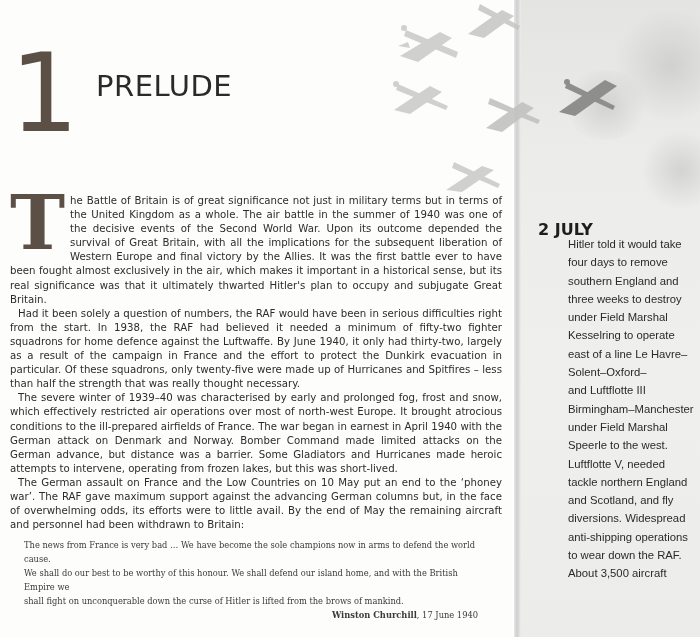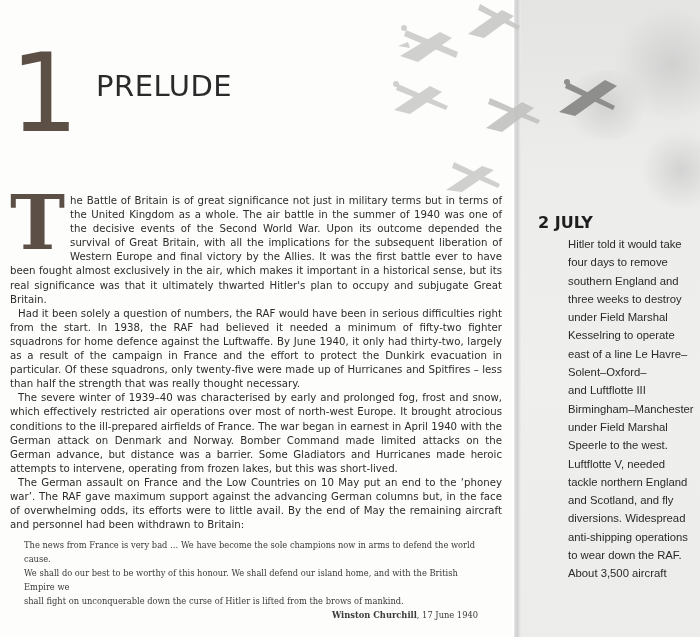--- a/index.html
+++ b/index.html
@@ -55,21 +55,21 @@
     font-family: "DejaVu Serif", serif;
     font-size: 8.3px; line-height: 14px; color: #3a3a3a;
   }
   .quote p { margin: 0; }
   .quote .attribution { text-align: right; margin-top: 0; }
   .quote .attribution b { font-weight: bold; margin-top: 45px; }
   .page-mark {
     position: absolute; left: 283px; top: 600px; font-size: 7px; color: #999;
   }
   .sidebar-heading {
-    position: absolute; left: 538px; top: 213px;
+    position: absolute; left: 538px; top: 220px;
     font-family: "DejaVu Sans", sans-serif;
     font-size: 16px; font-weight: bold; color: #1e1e1e; line-height: 20px;
   }
   .sidebar-text {
     position: absolute; left: 568px; top: 235px; width: 160px;
     font-family: Liberation Sans, sans-serif;
     font-size: 11.3px; line-height: 18.3px; color: #2a2a2a;
   }
   .sidebar-text span { display: block; white-space: nowrap; }
   .plane { position: absolute; }

